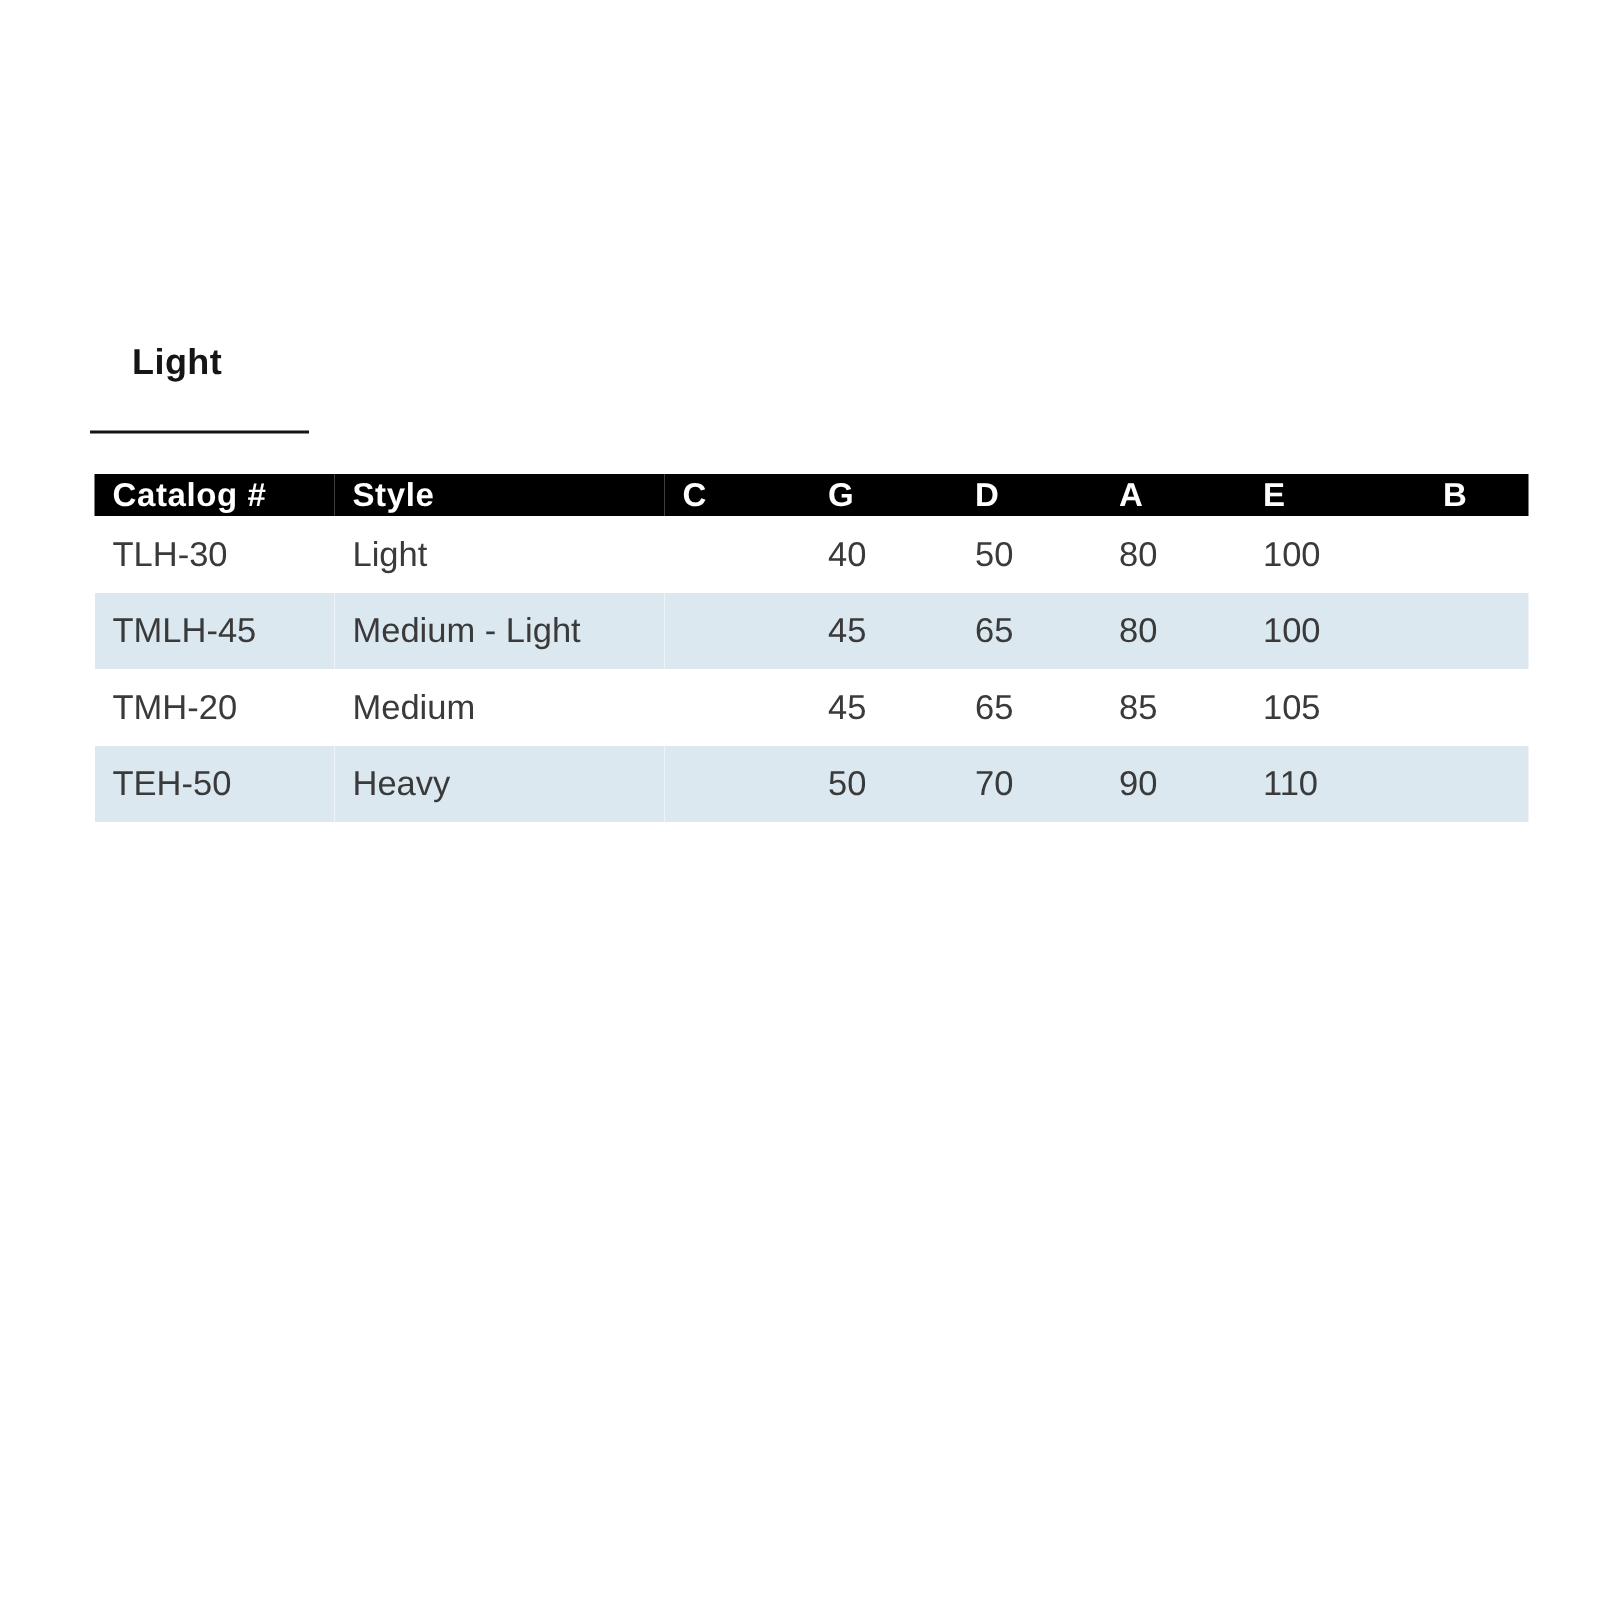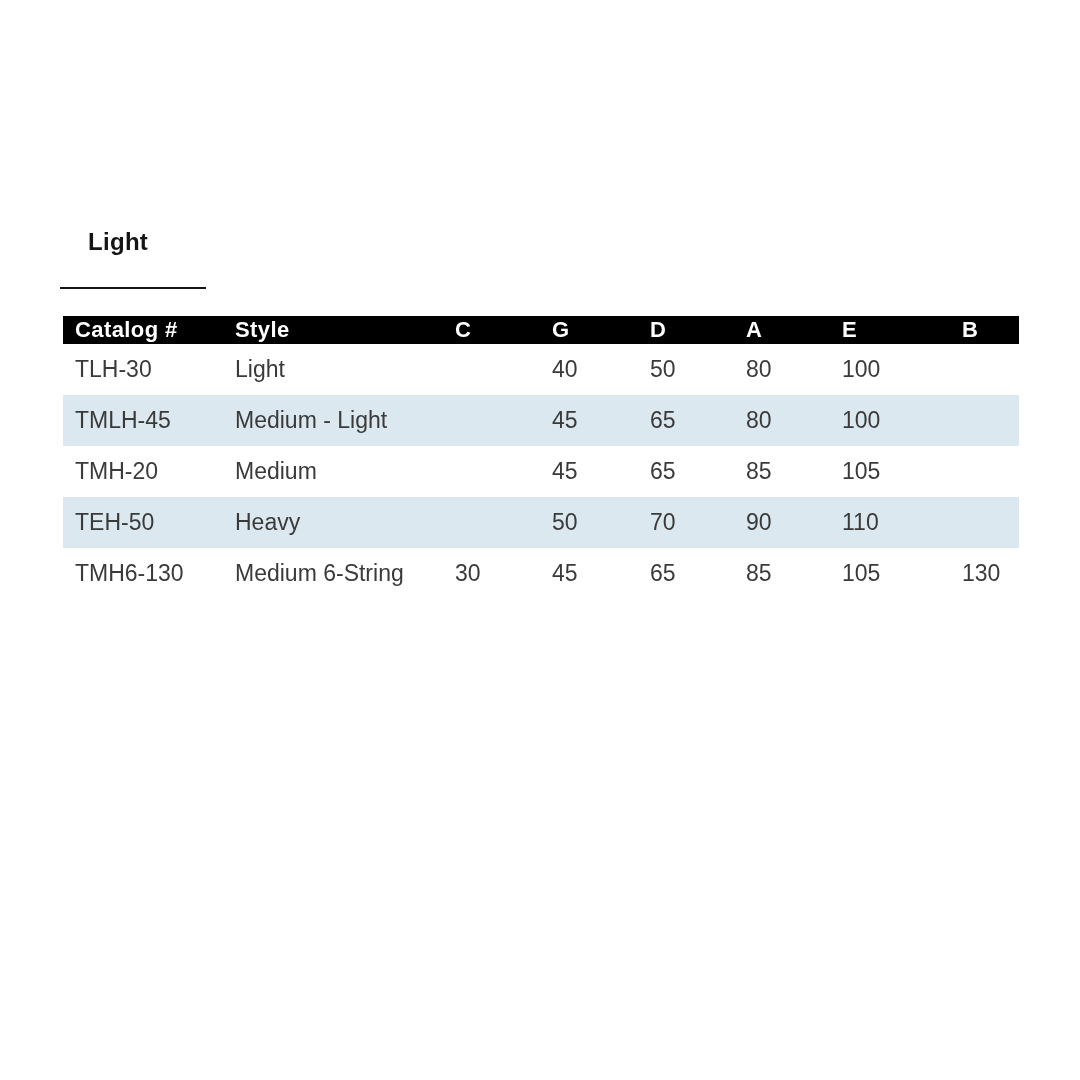--- a/index.html
+++ b/index.html
@@ -136,25 +136,15 @@
         <tr>
           <td>TEH-50</td>
           <td>Heavy</td>
           <td></td>
           <td>50</td>
           <td>70</td>
           <td>90</td>
           <td>110</td>
           <td></td>
         </tr>
-        <tr>
-          <td>TMH6-130</td>
-          <td>Medium 6-String</td>
-          <td>30</td>
-          <td>45</td>
-          <td>65</td>
-          <td>85</td>
-          <td>105</td>
-          <td>130</td>
-        </tr>
       </tbody>
   </table>
 </div>
 
 </body></html>

